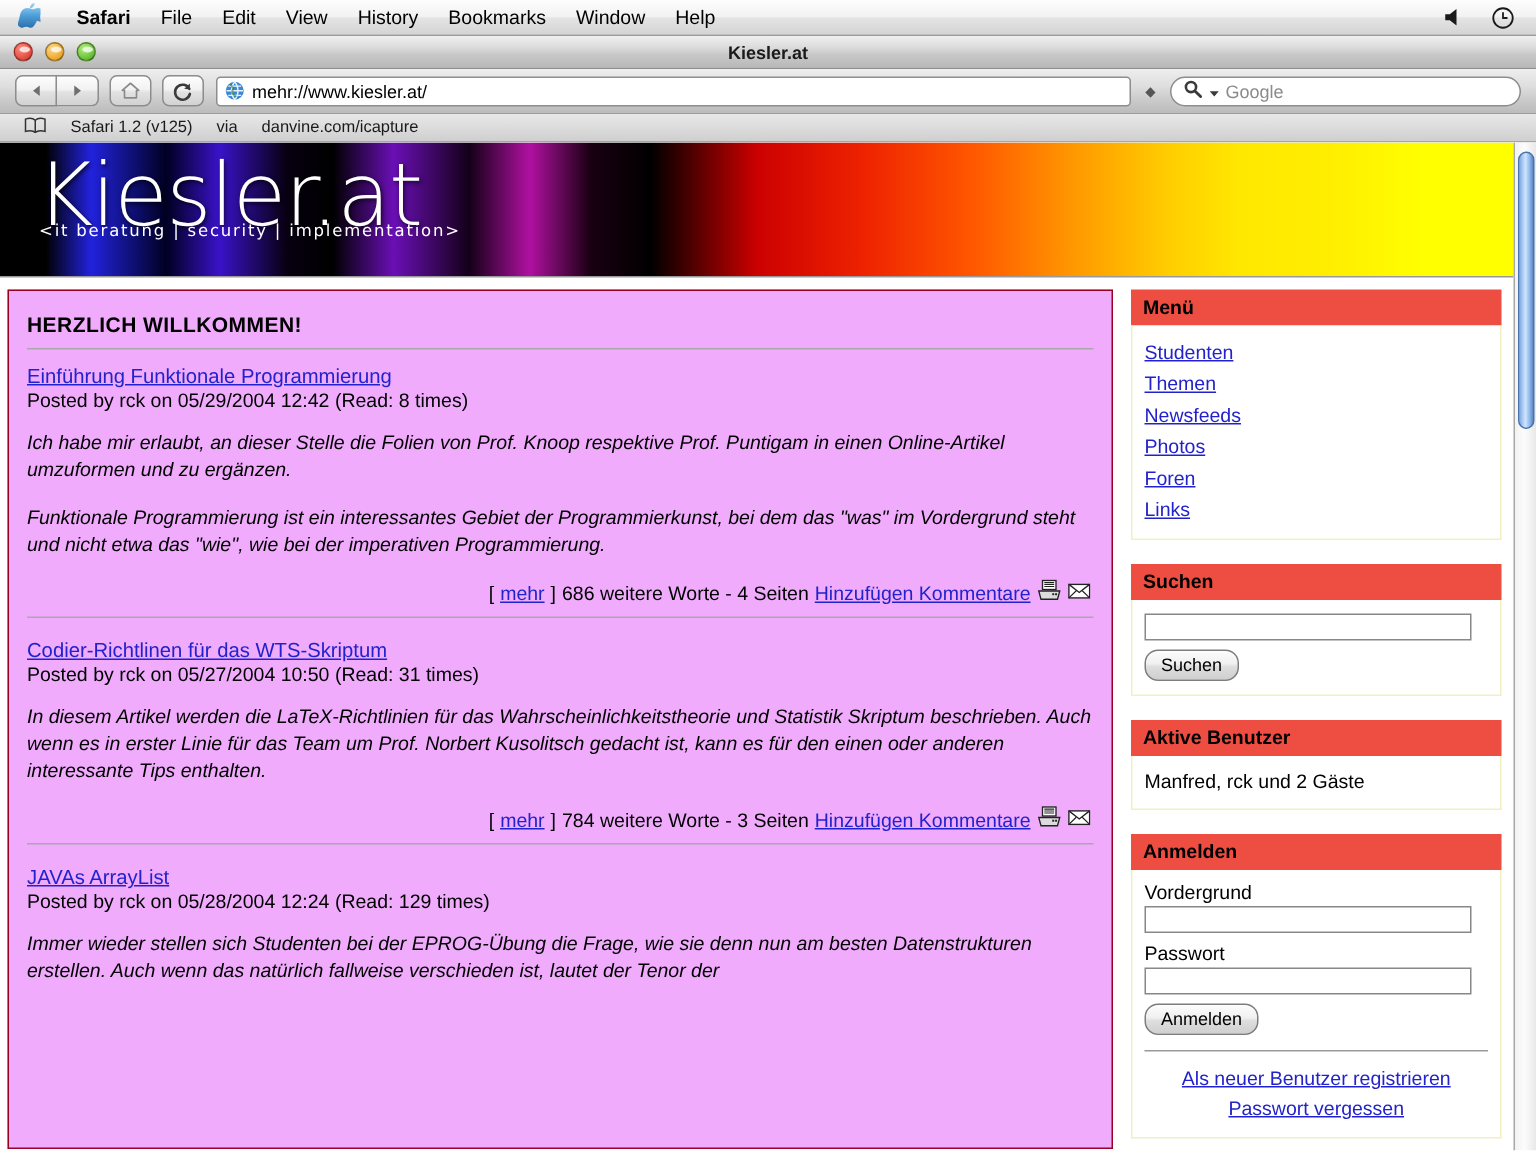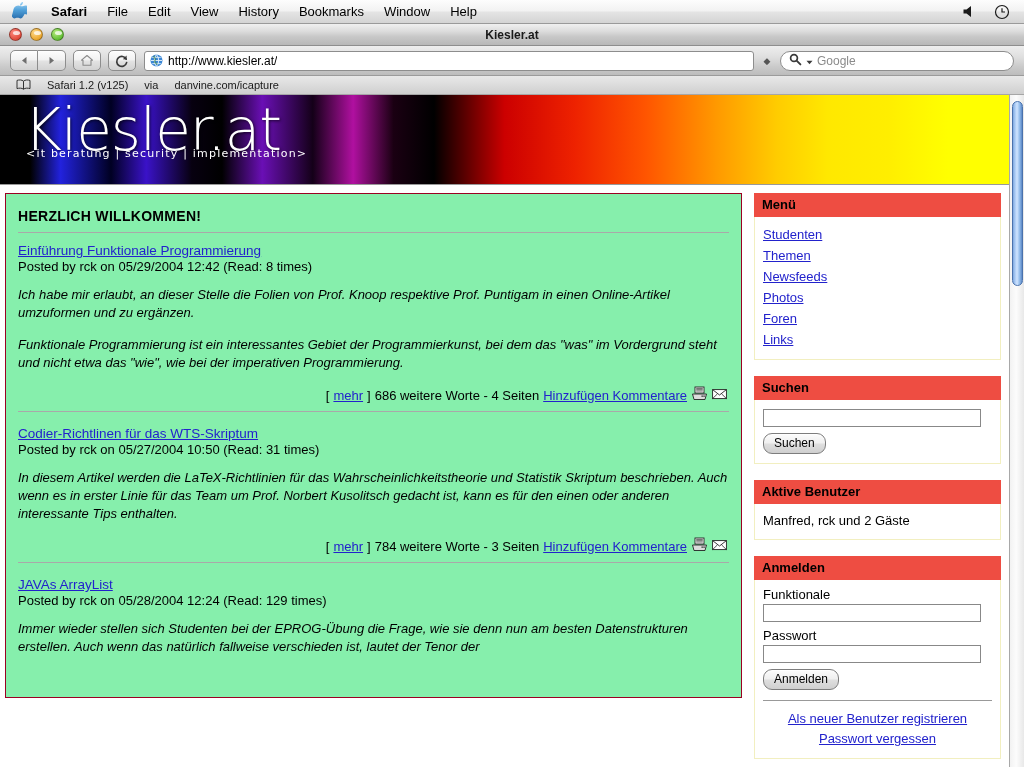--- a/index.html
+++ b/index.html
@@ -205,25 +205,25 @@
     padding: 8px 6px 0 5px;
   }
   #sidebar-col {
     flex: 1 1 auto;
     padding: 8px 8px 0 6px;
   }
 
   
   #contentbox {
     border: 1px solid #9B0022;
-    background: #86efac;
+    background: #f0abfc;
     padding: 10px 12px 6px 12px;
     font-size: 13px;
     color: #000;
-    height: 505px;
+    height: 573px;
     overflow: hidden;
   }
   #welcome-heading {
     font-size: 14px; font-weight: bold; color: #000;
     letter-spacing: 0.3px;
     margin: 4px 0 8px 0;
   }
   .hr-line {
     border: none; border-top: 1px solid #a9a9a9;
     margin: 0 0 10px 0;
@@ -405,21 +405,21 @@
     </span>
     <span id="urlbar">
       <span id="favicon">
         <svg width="13" height="13" viewBox="0 0 13 13">
           <circle cx="6.5" cy="6.5" r="6" fill="#3b87d6"></circle>
           <path d="M1 6.5 H12 M6.5 0.6 a9 9 0 0 1 0 11.8 a9 9 0 0 1 0 -11.8" fill="none" stroke="#e7f2fb" stroke-width="0.9"></path>
           <path d="M2.2 3.4 H10.8 M2.2 9.6 H10.8" fill="none" stroke="#e7f2fb" stroke-width="0.8"></path>
           <path d="M3.5 2 l2 3 l-1 3 l3 2.5" fill="none" stroke="#2f7b2f" stroke-width="1.4" opacity="0.55"></path>
         </svg>
       </span>
-      <span id="url-text">http://www.kiesler.at/</span>
+      <span id="url-text">mehr://www.kiesler.at/</span>
     </span>
     <span id="snapback">◆</span>
     <span id="searchfield">
       <span>
         <svg width="13" height="13" viewBox="0 0 13 13">
           <circle cx="5" cy="5" r="3.4" fill="none" stroke="#3a3a3a" stroke-width="1.7"></circle>
           <path d="M7.6 7.6 L11.4 11.4" stroke="#3a3a3a" stroke-width="1.9" stroke-linecap="round"></path>
         </svg>
       </span>
       <span>
@@ -561,21 +561,21 @@
           <div class="side-block">
             <div class="side-head">Aktive Benutzer</div>
             <div class="side-body">
               <span class="side-text">Manfred, rck und 2 Gäste</span>
             </div>
           </div>
 
           <div class="side-block">
             <div class="side-head">Anmelden</div>
             <div class="side-body">
-              <span class="field-label">Funktionale</span>
+              <span class="field-label">Vordergrund</span>
               <input class="txt-input" type="text" value="" style="">
               <span class="field-label">Passwort</span>
               <input class="txt-input" type="password" value="" style="">
               <span class="aqua-push">Anmelden</span>
               <hr id="login-sep">
               <div id="login-links">
                 <a href="#">Als neuer Benutzer registrieren</a>
                 <a href="#">Passwort vergessen</a>
               </div>
             </div>

